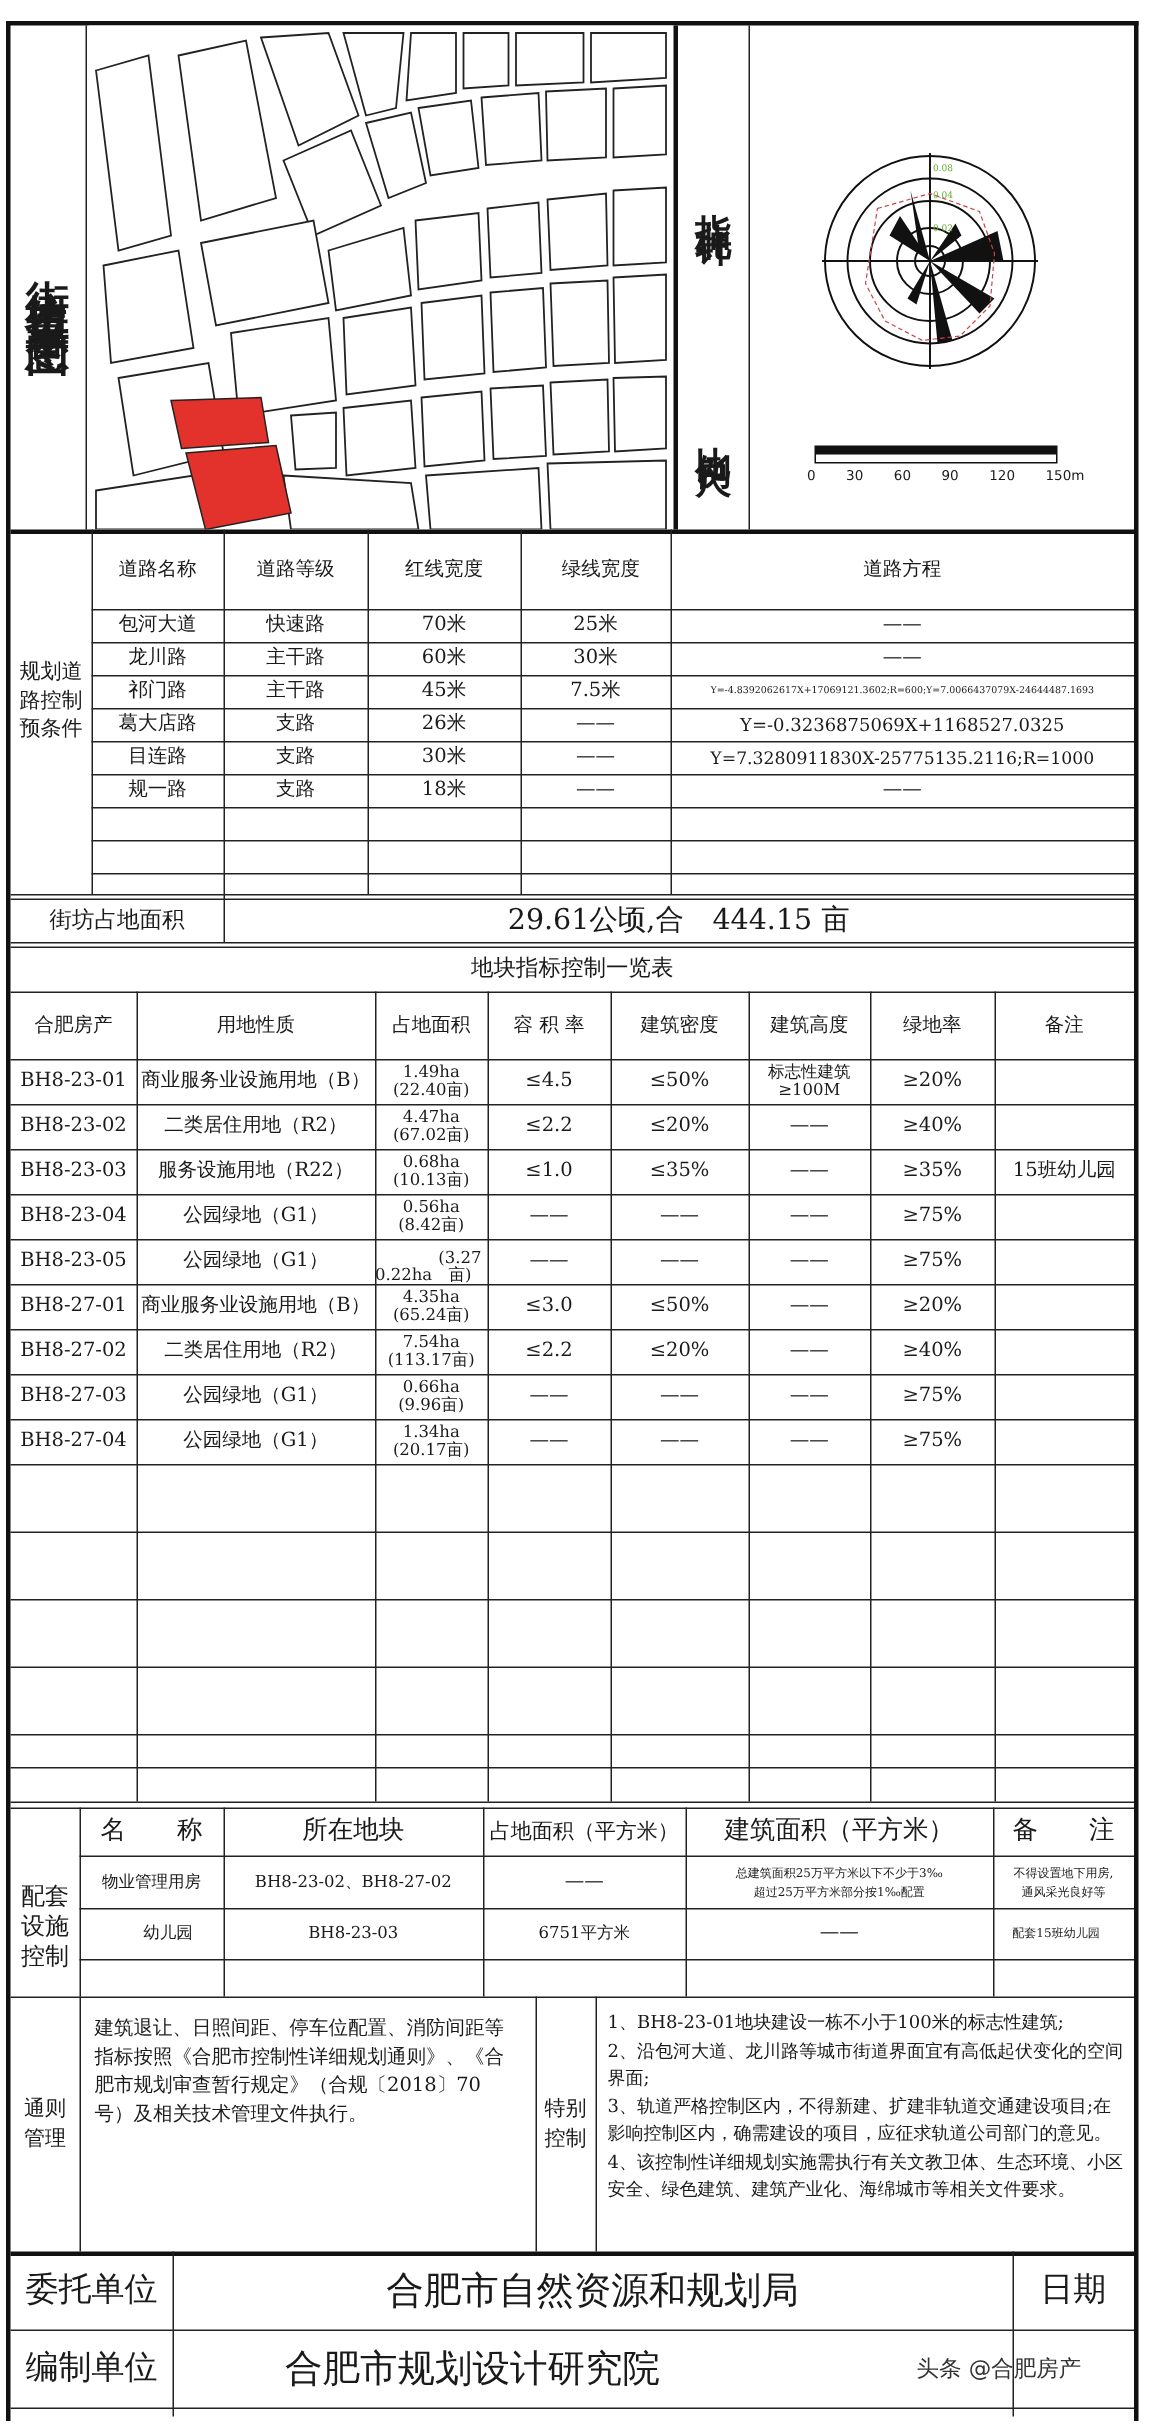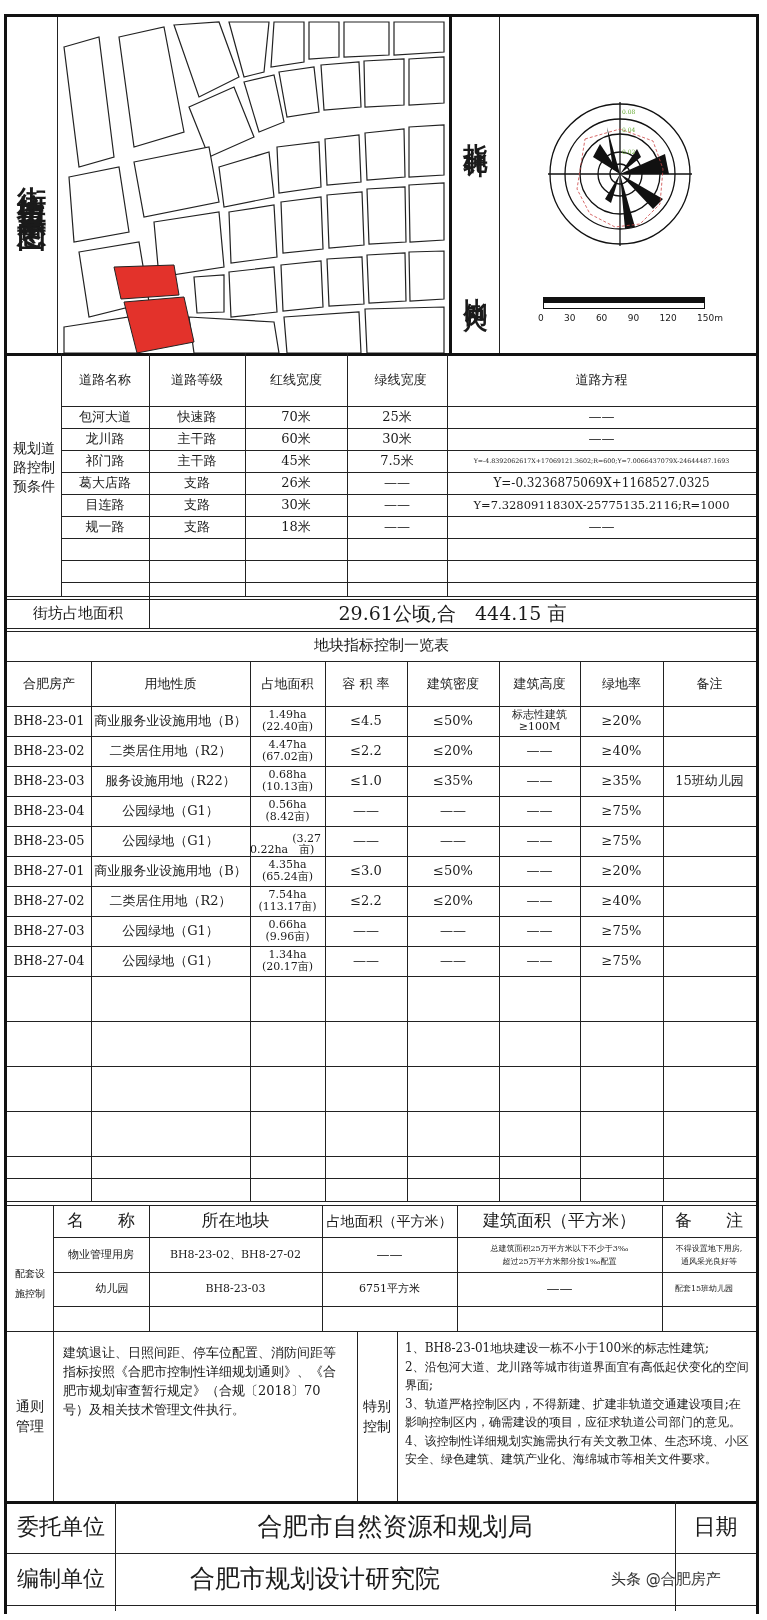--- a/index.html
+++ b/index.html
@@ -335,21 +335,21 @@
     <div class="hline" style="left:0;top:315px;width:749px;"></div>
     <div class="hline" style="left:0;top:360px;width:749px;"></div>
     <div class="hline" style="left:0;top:405px;width:749px;"></div>
     <div class="hline" style="left:0;top:450px;width:749px;"></div>
     <div class="hline" style="left:0;top:472px;width:749px;"></div>
   </div>
 
   <div class="hline" style="left:0;top:1184px;width:749px;"></div>
   <div class="hline" style="left:0;top:1188px;width:749px;"></div>
 
-  <div class="cell sans" style="left:0;top:1222px;width:46px;height:90px;font-size:10px;line-height:20px;padding:0 6px;">配套设施控制</div>
+  <div class="cell sans" style="left:0;top:1222px;width:46px;height:90px;font-size:16px;line-height:20px;padding:0 6px;">配套设施控制</div>
   <div class="vline" style="left:46px;top:1188px;height:126px;"></div>
   <div class="vline" style="left:142px;top:1188px;height:126px;"></div>
   <div class="vline" style="left:315px;top:1188px;height:126px;"></div>
   <div class="vline" style="left:450px;top:1188px;height:126px;"></div>
   <div class="vline" style="left:655px;top:1188px;height:126px;"></div>
 
   <div class="cell" style="left:46px;top:1188px;width:96px;height:32px;font-size:17px;">名　　称</div>
   <div class="cell" style="left:142px;top:1188px;width:173px;height:32px;font-size:17px;">所在地块</div>
   <div class="cell" style="left:315px;top:1188px;width:135px;height:32px;font-size:14px;">占地面积（平方米）</div>
   <div class="cell" style="left:450px;top:1188px;width:205px;height:32px;font-size:17px;">建筑面积（平方米）</div>

